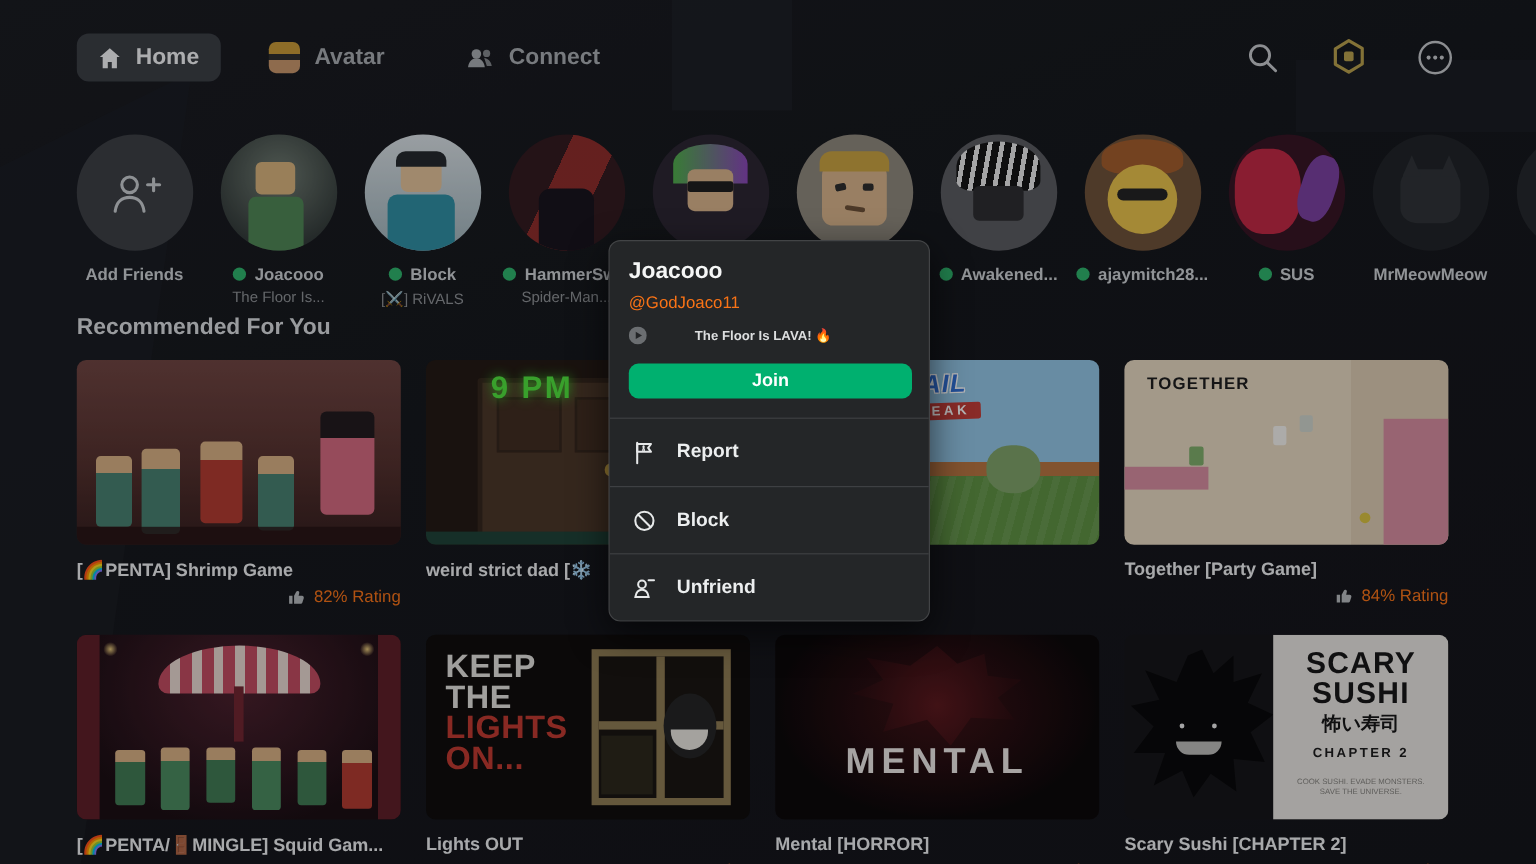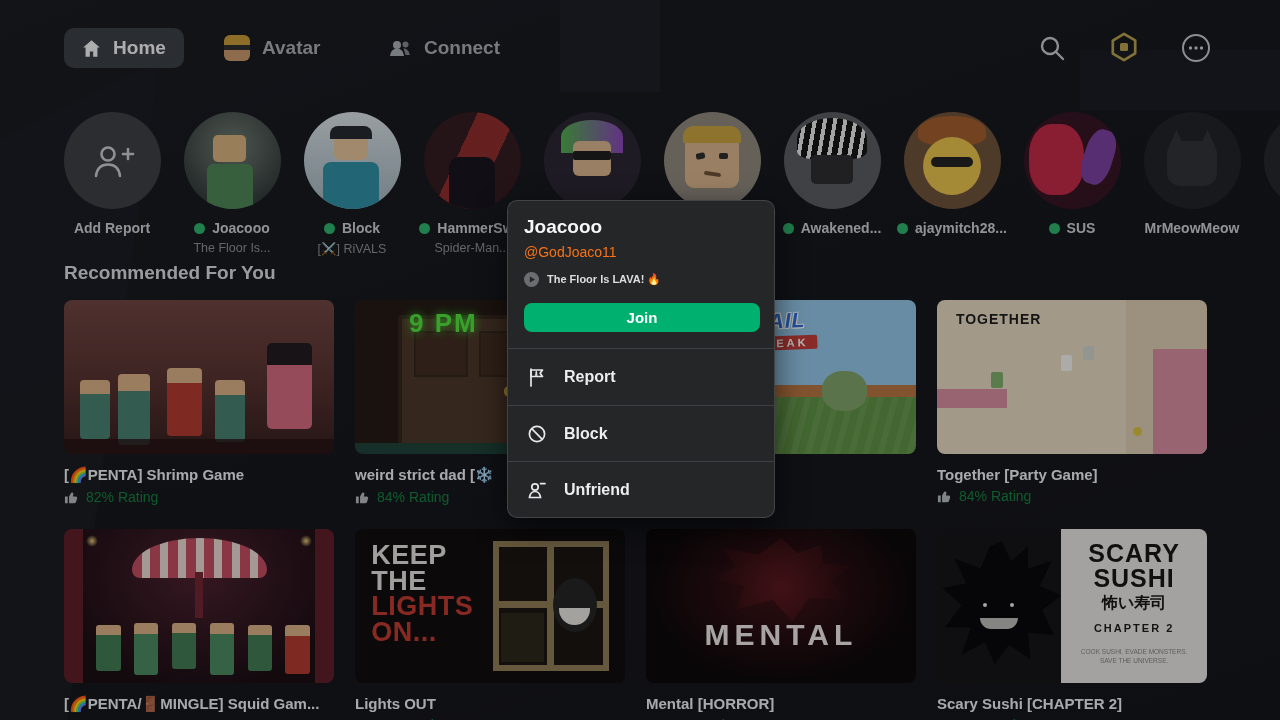--- a/index.html
+++ b/index.html
@@ -29,21 +29,21 @@
   .friend .nm { margin-top:11px; font-size:14px; font-weight:700; color:#ccd0d3; display:flex; align-items:center; justify-content:center; gap:7px; }
   .dot { width:11px; height:11px; border-radius:50%; background:#2db36a; flex:0 0 auto; }
   .friend .st { margin-top:5px; font-size:12.5px; color:#8d9194; white-space:nowrap; }
   .fig { position:absolute; }
 
   
   #rec-title { position:absolute; left:64px; top:262px; font-size:19px; font-weight:700; color:#d9dcde; z-index:2; }
   .card { position:absolute; width:270px; z-index:2; cursor:pointer; }
   .thumb { height:154px; border-radius:8px; position:relative; overflow:hidden; background:#26282c; }
   .ct { margin-top:12px; font-size:15px; font-weight:700; color:#eef0f1; white-space:nowrap; overflow:hidden; }
-  .cr { margin-top:5px; font-size:14px; color:#15803d; display:flex; gap:7px; align-items:center; }
+  .cr { margin-top:5px; font-size:14px; color:#f97316; display:flex; gap:7px; align-items:center;justify-content:flex-end; }
 
   
   .t2-9pm { position:absolute; left:20%; top:5%; font-size:26px; font-weight:900; letter-spacing:2px;
             color:#4fe23c; text-shadow:0 0 10px #3fd32c; }
   .t3-logo { position:absolute; left:50%; top:6%; transform:translateX(-50%) rotate(-2deg); text-align:center; }
   .t3-jail { font-size:21px; font-weight:900; font-style:italic; color:#2f6fd6; letter-spacing:1px;
              text-shadow:-1px -1px 0 #fff,1px -1px 0 #fff,-1px 1px 0 #fff,1px 1px 0 #fff; }
   .t3-break { display:inline-block; font-size:11px; font-weight:800; color:#fff; background:#c23b35;
               padding:1px 9px; border-radius:2px; letter-spacing:3px; margin-top:-2px; }
   .t4-together { position:absolute; left:7%; top:7%; font-size:14px; font-weight:900; color:#1c1c1c; letter-spacing:1px; }
@@ -58,21 +58,21 @@
 
   
   #scrim { position:absolute; inset:0; background:rgba(6,7,9,.30); z-index:5; }
   #popup { position:absolute; left:507px; top:200px; width:268px; z-index:6;
            background:#242628; border:1px solid rgba(255,255,255,.14); border-radius:10px;
            box-shadow:0 10px 30px rgba(0,0,0,.6); overflow:hidden; }
   #popup .hd { padding:15px 16px 10px; }
   #popup .uname { font-size:19px; font-weight:800; color:#f5f6f6; }
   #popup .handle { margin-top:6px; font-size:14px; color:#f97316; }
   #popup .statusrow { margin-top:12px; display:flex; align-items:center; gap:8px; }
-  #popup .status { font-size:11px; font-weight:600; color:#dcdedf; }
+  #popup .status { font-size:11px; font-weight:600; color:#dcdedf;margin-left:32px; }
   #join-btn { display:block; margin:6px 16px 16px; height:29px; width:236px; border:none; border-radius:8px;
               background:#00B06F; color:#fff; font-size:15px; font-weight:700; cursor:pointer;
               font-family:inherit; }
   .menu { border-top:1px solid #3e4043; }
   .mi { height:56px; display:flex; align-items:center; gap:16px; padding:0 18px; cursor:pointer; border-top:1px solid #3e4043; }
   .mi:first-child { border-top:none; }
   .mi .mlbl { font-size:16px; font-weight:700; color:#eceeef; }
 </style>
 </head>
 <body>
@@ -136,21 +136,21 @@
     <div class="friend" style="left:52px;">
       <div class="circ" style="display:flex;align-items:center;justify-content:center;">
         <svg width="46" height="42" viewBox="0 0 46 42">
           <circle cx="19" cy="14" r="6.5" fill="none" stroke="#c9cdd0" stroke-width="2.6"></circle>
           <path d="M7 36c1-8 6-11.5 12-11.5S30 28 31 36" fill="none" stroke="#c9cdd0" stroke-width="2.6" stroke-linecap="round"></path>
           <line x1="34" y1="14" x2="44" y2="14" stroke="#c9cdd0" stroke-width="2.6" stroke-linecap="round"></line>
           <line x1="39" y1="9" x2="39" y2="19" stroke="#c9cdd0" stroke-width="2.6" stroke-linecap="round"></line>
         </svg>
       </div>
       <div class="nm">
-          <span>Add Report</span>
+          <span>Add Friends</span>
         </div>
     </div>
 
     <div class="friend" style="left:172px;">
       <div class="circ" style="background:radial-gradient(circle at 50% 35%,#6e7a70,#323a38 75%);">
         <div class="fig" style="left:30%;top:24%;width:34%;height:28%;background:#d8b37c;border-radius:5px;"></div>
         <div class="fig" style="left:24%;top:54%;width:48%;height:46%;background:#4e8653;border-radius:6px 6px 0 0;"></div>
       </div>
       <div class="nm">
           <span class="dot"></span>

